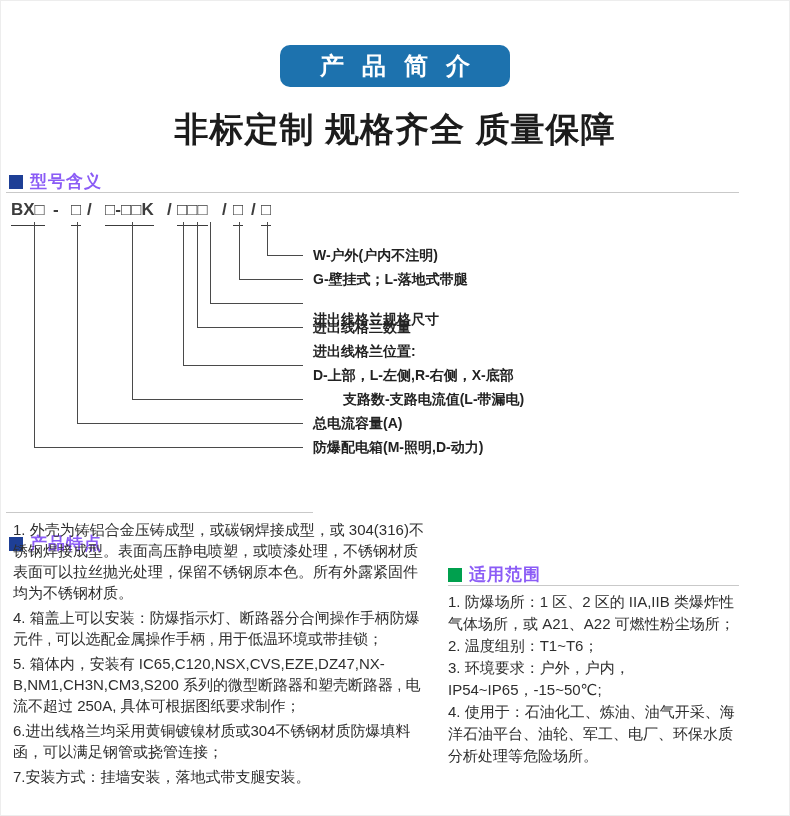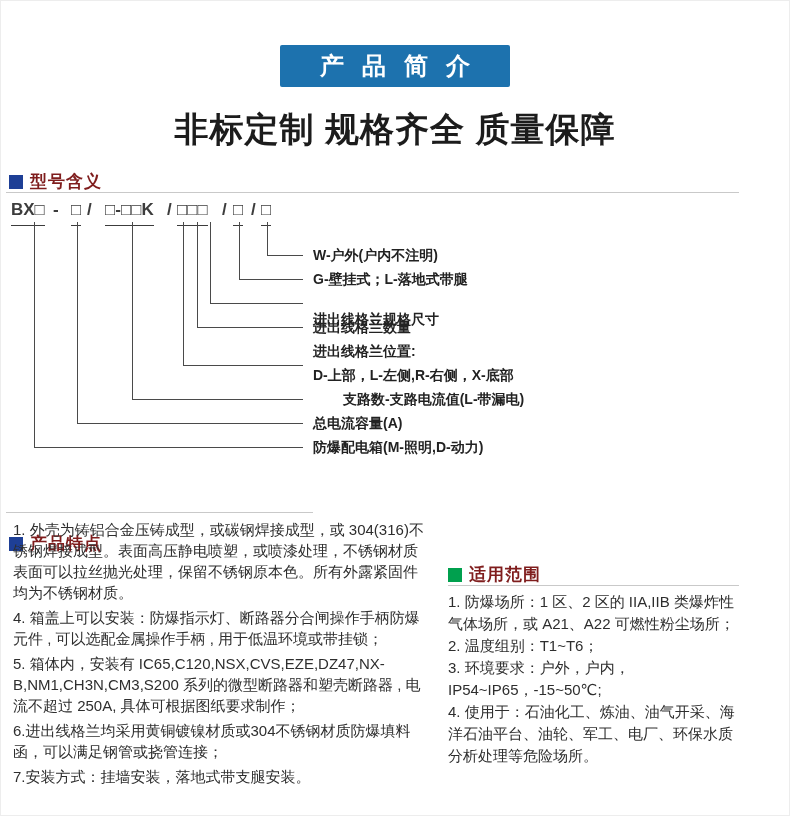--- a/index.html
+++ b/index.html
@@ -2,35 +2,35 @@
 <html><head>
 <meta charset="utf-8">
 <style>
   html,body{margin:0;padding:0;background:#ffffff;}
   body{font-family:"Liberation Sans","DejaVu Sans",sans-serif;}
   .page{position:relative;width:790px;height:816px;margin:0 auto;background:#ffffff;
         border:1px solid #ededed;box-sizing:border-box;overflow:hidden;}
 
   
   .banner{position:absolute;top:44px;left:50%;transform:translateX(-50%);
-          width:230px;height:42px;background:#1d72ae;border-radius:2px;
+          width:230px;height:42px;background:#1d72ae;border-radius:10px;
           display:flex;align-items:center;justify-content:center;}
   .banner-label{color:#ffffff;font-size:24px;font-weight:bold;
                 letter-spacing:18px;padding-left:18px;white-space:nowrap;}
 
   
   .headline{position:absolute;top:106px;left:0;width:100%;text-align:center;
             font-size:34px;font-weight:bold;color:#1c1c1c;letter-spacing:1px;}
 
   
   .sec-head{position:absolute;display:flex;align-items:center;gap:7px;}
   .sec-bullet{width:14px;height:14px;display:inline-block;}
   .bullet-blue{background:#1e3f96;}
   .bullet-green{background:#00a04e;}
-  .sec-title{font-size:17px;font-weight:bold;color:#7f1d1d;letter-spacing:1px;}
+  .sec-title{font-size:17px;font-weight:bold;color:#8b5cf6;letter-spacing:1px;}
   .sec-line{position:absolute;height:1px;background:#c9c9c9;}
 
   
   .mseg{position:absolute;top:200px;font-size:17px;font-weight:bold;
         color:#3c3c3c;line-height:17px;white-space:nowrap;}
   .mseg.u{border-bottom:1.5px solid #3c3c3c;padding-bottom:7px;}
 
   
   .vline{position:absolute;width:1px;background:#4a4a4a;top:221px;}
   .hline{position:absolute;height:1px;background:#4a4a4a;}

